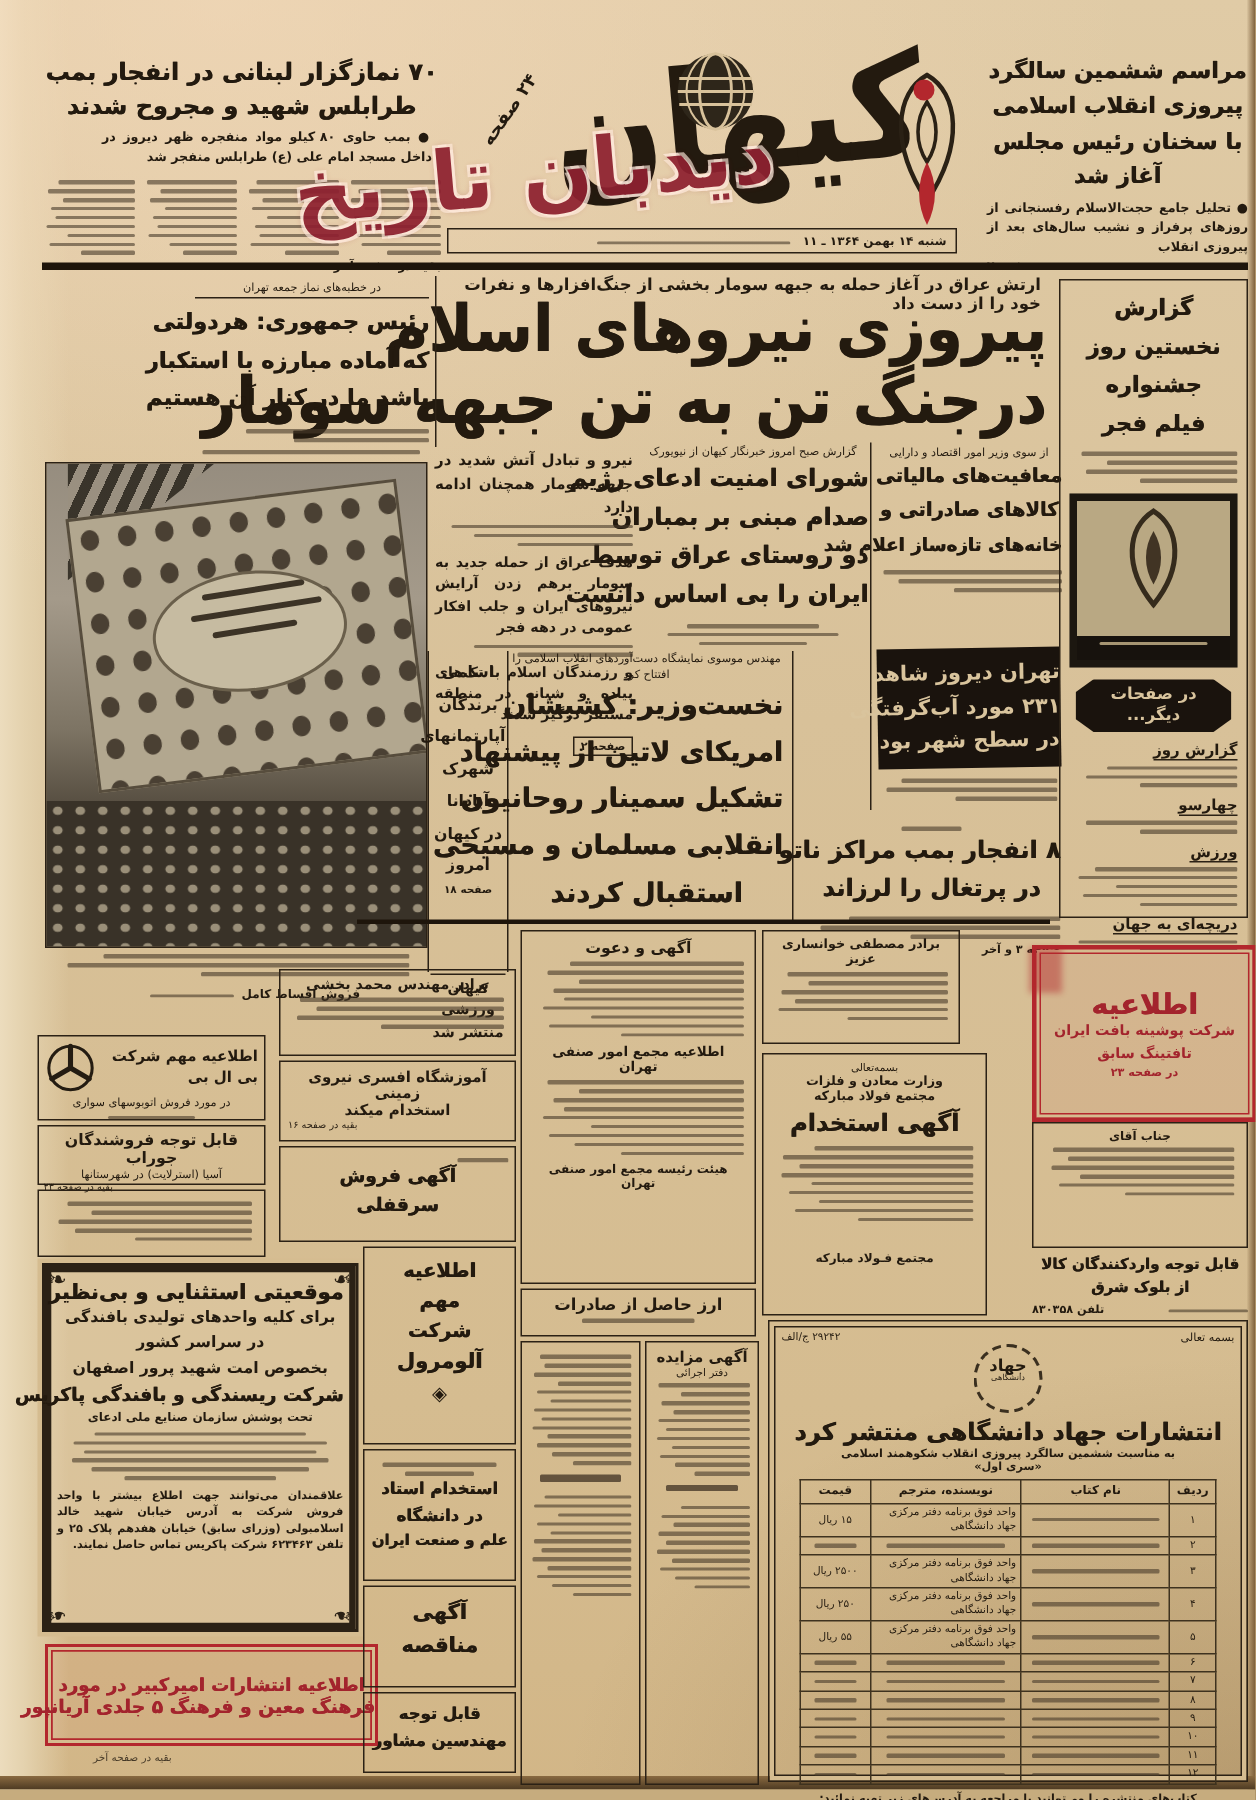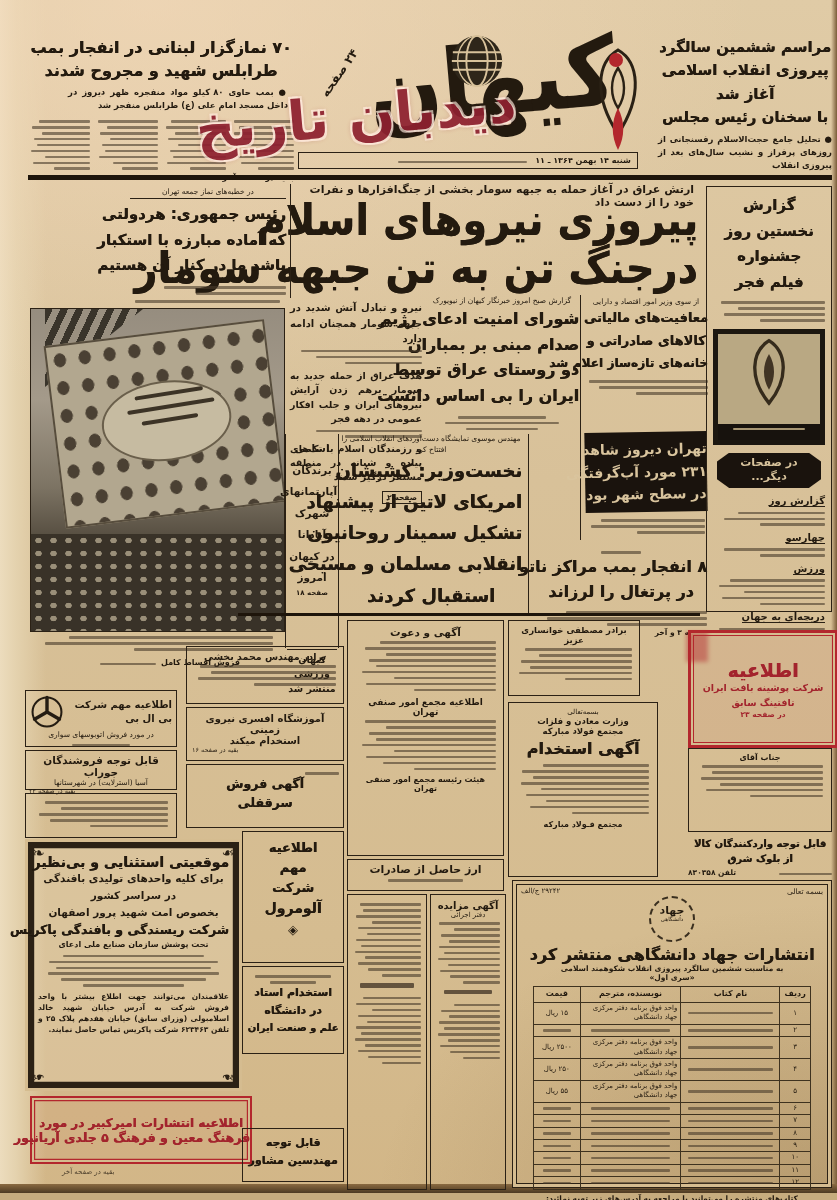--- a/index.html
+++ b/index.html
@@ -129,22 +129,22 @@
       <path d="M35 12 C14 24 10 58 35 96 C60 58 56 24 35 12 Z" fill="none" stroke="#2a2115" stroke-width="3"></path>
       <path d="M35 30 C27 42 27 58 35 70 C43 58 43 42 35 30 Z" fill="none" stroke="#2a2115" stroke-width="2.4"></path>
       <circle cx="33" cy="22" r="7" fill="#b3272d"></circle>
       <path d="M35 70 C28 84 28 98 35 112 C42 98 42 84 35 70 Z" fill="#b3272d"></path>
     </svg>
   </div>
 
   <div class="abs" style="left:658px;top:36px;width:174px;">
     <div class="hl c" style="font-size:15px;line-height:1.55;">مراسم ششمین سالگرد</div>
     <div class="hl c" style="font-size:15px;line-height:1.55;">پیروزی انقلاب اسلامی</div>
+    <div class="hl c" style="font-size:15px;line-height:1.55;">با سخنان رئیس مجلس</div>
     <div class="hl c" style="font-size:15px;line-height:1.55;">آغاز شد</div>
-    <div class="hl c" style="font-size:15px;line-height:1.55;">با سخنان رئیس مجلس</div>
     <div class="bold" style="font-size:8.5px;margin-top:4px;text-align:justify;line-height:1.55;">● تحلیل جامع حجت‌الاسلام رفسنجانی از روزهای پرفراز و نشیب سال‌های بعد از پیروزی انقلاب</div>
     <div class="bold" style="font-size:8px;text-align:left;">صفحه ۲</div>
   </div>
 
   <div class="abs b1" style="left:298px;top:152px;width:340px;height:17px;display:flex;align-items:center;gap:8px;padding:0 6px;box-sizing:border-box;">
     <span class="bold" style="font-size:8px;white-space:nowrap;">شنبه ۱۴ بهمن ۱۳۶۴ ـ ۱۱</span>
     <span class="tlg" style="flex:1;">
         <div class="tl" style="width: 58%;"></div>
       </span>
   </div>
@@ -427,20 +427,24 @@
   </div>
   <div class="abs b1" style="left:242px;top:966px;width:102px;height:88px;padding:5px 4px;box-sizing:border-box;">
     <div class="tlg center" style="width:85%;margin:0 auto;">
         <div class="tl" style="width: 97%;"></div>
         <div class="tl" style="width: 58%;"></div>
       </div>
     <div class="hl c" style="font-size:11px;line-height:1.65;">استخدام استاد</div>
     <div class="hl c" style="font-size:11px;line-height:1.65;">در دانشگاه</div>
     <div class="hl c" style="font-size:10px;line-height:1.65;">علم و صنعت ایران</div>
   </div>
+  <div class="abs b1" style="left:242px;top:1057px;width:102px;height:68px;padding:6px 4px;box-sizing:border-box;">
+    <div class="hl c" style="font-size:14px;line-height:1.6;">آگهی</div>
+    <div class="hl c" style="font-size:14px;line-height:1.6;">مناقصه</div>
+  </div>
   <div class="abs b1" style="left:242px;top:1128px;width:102px;height:54px;padding:5px 4px;box-sizing:border-box;">
     <div class="hl c" style="font-size:11px;line-height:1.6;">قابل توجه</div>
     <div class="hl c" style="font-size:11px;line-height:1.6;">مهندسین مشاور</div>
   </div>
 
   <div class="abs b1" style="left:347px;top:620px;width:157px;height:236px;padding:5px 7px;box-sizing:border-box;">
     <div class="bold c" style="font-size:10.5px;">آگهی و دعوت</div>
     <div class="tlg">
         <div class="tl" style="width: 82%;"></div>
         <div class="tl" style="width: 93%;"></div>
@@ -555,21 +559,21 @@
         <div class="tl" style="width: 80%;"></div>
         <div class="tl" style="width: 96%;"></div>
         <div class="tl" style="width: 88%;"></div>
         <div class="tl" style="width: 97%;"></div>
         <div class="tl" style="width: 82%;"></div>
         <div class="tl" style="width: 93%;"></div>
         <div class="tl" style="width: 78%;"></div>
         <div class="tl" style="width: 90%;"></div>
         <div class="tl" style="width: 58%;"></div>
       </div>
-    <div class="bold c" style="font-size:8px;margin-top:6px;">مجتمع فـولاد مبارکه</div>
+    <div class="bold c" style="font-size:8px;margin-top:20px;">مجتمع فـولاد مبارکه</div>
   </div>
 
   <div class="abs" style="left:688px;top:630px;width:144px;height:112px;border:3px solid #b3272d;box-shadow:inset 0 0 0 2px #d5bc90,inset 0 0 0 3px #b3272d;background:rgba(190,60,55,.07);display:flex;flex-direction:column;justify-content:center;">
     <div class="hl c redink" style="font-size:19px;">اطلاعیه</div>
     <div class="bold c redink" style="font-size:9.5px;line-height:1.55;padding:0 6px;">شرکت پوشینه بافت ایران تافتینگ سابق</div>
     <div class="bold c redink" style="font-size:7.5px;">در صفحه ۲۳</div>
   </div>
   <div class="abs" style="left:686px;top:632px;width:22px;height:30px;background:#b3272d;opacity:.45;filter:blur(2px);"></div>
 
   <div class="abs b1" style="left:688px;top:748px;width:144px;height:84px;padding:4px 8px;box-sizing:border-box;">

